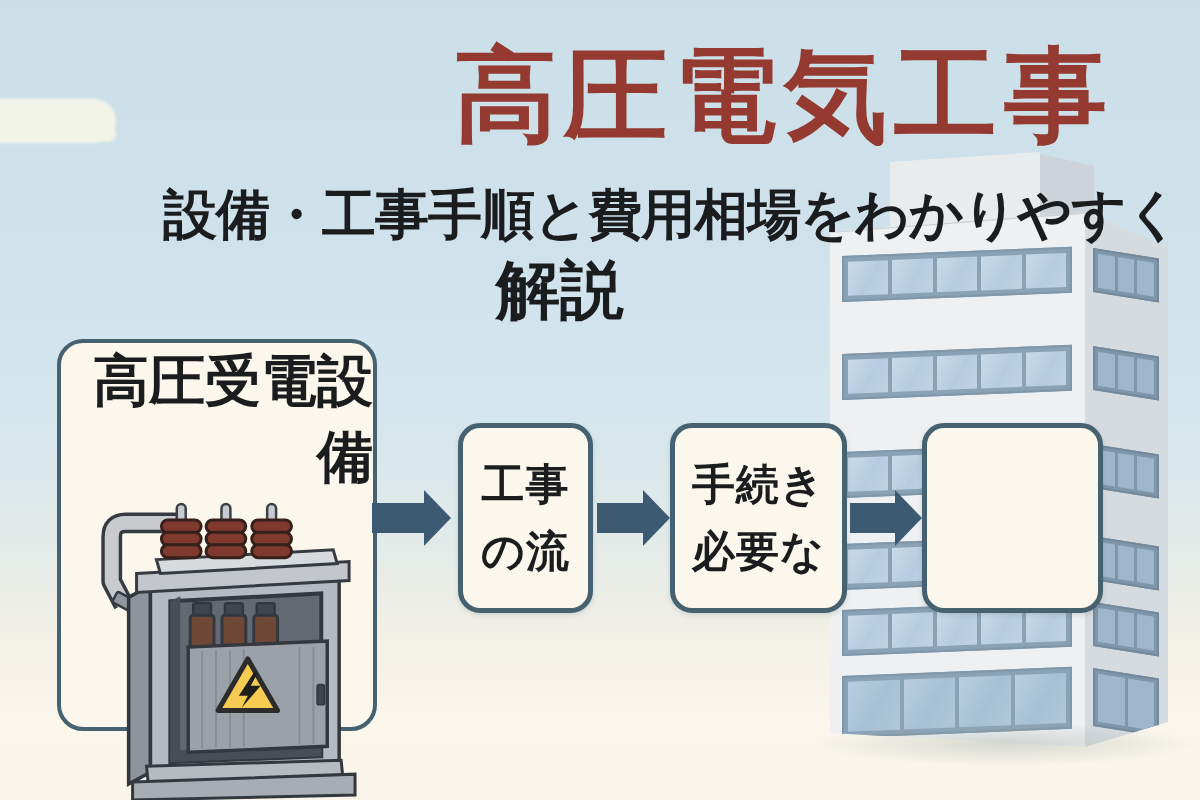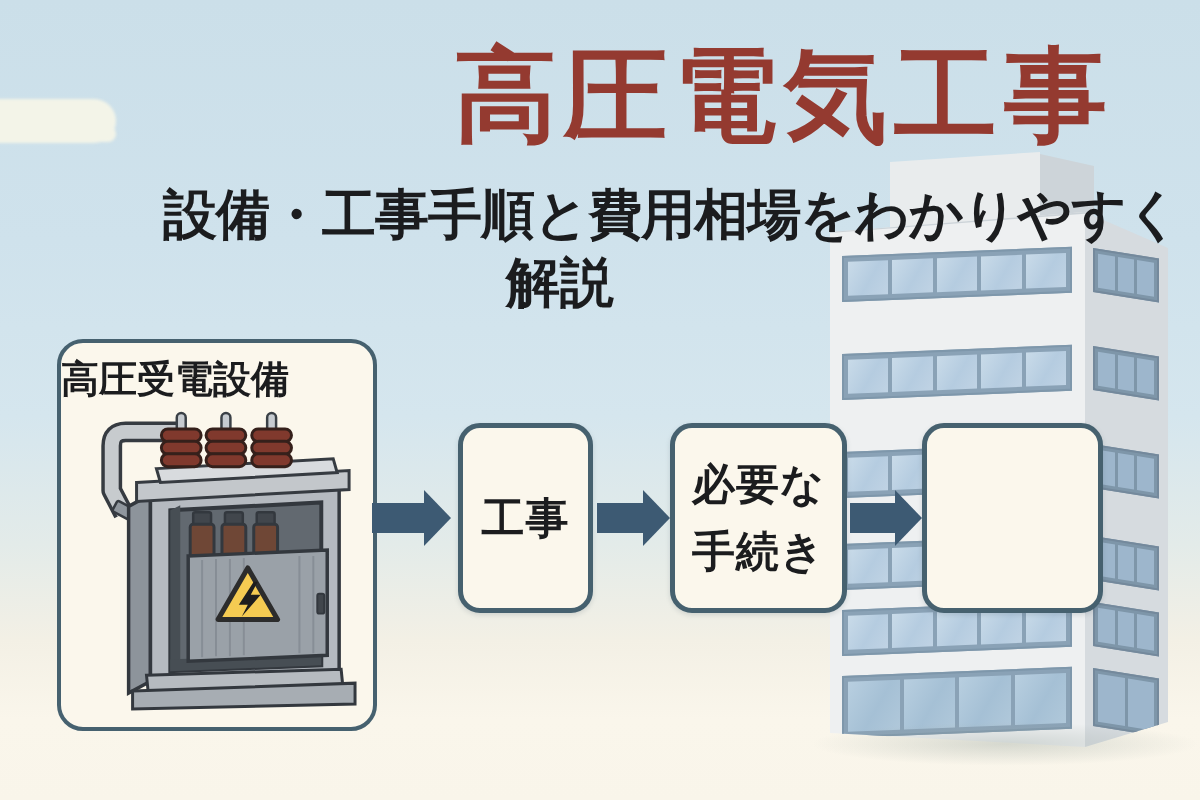--- a/index.html
+++ b/index.html
@@ -37,25 +37,25 @@
   .s1{top:43px}.s2{top:141px}.s3{top:239px}.s4{top:331px}.s5{top:397px}
   .sg6{top:463px;height:58px}
   .bshadow{position:absolute;left:810px;top:722px;width:390px;height:44px;
     background:radial-gradient(ellipse at center,rgba(160,172,166,0.40) 0%,rgba(160,172,166,0) 70%);}
   
   .title{position:absolute;top:36px;left:0;width:1114px;text-align:right;
     font-size:103px;font-weight:700;color:#943a30;letter-spacing:7px;line-height:1.15;}
   .sub1{position:absolute;top:179px;left:0;width:1180px;text-align:right;
     font-size:54px;font-weight:700;color:#1b1c1e;letter-spacing:-1px;}
   .sub2{position:absolute;top:247px;left:0;width:1120px;text-align:center;
-    font-size:54px;font-weight:700;color:#1b1c1e;}
+    font-size:64px;font-weight:700;color:#1b1c1e;}
   
   .equip{position:absolute;left:57px;top:339px;width:320px;height:392px;box-sizing:border-box;
     background:#fbf7ec;border:4px solid #46616f;border-radius:26px;}
-  .equip-label{margin-top:11px;text-align:left;font-size:38px;font-weight:600;color:#1b1c1e;letter-spacing:0px;}
+  .equip-label{margin-top:1px;text-align:right;font-size:56px;font-weight:600;color:#1b1c1e;letter-spacing:0px;}
   .equip svg{display:block;margin:0 auto;}
   
   .step{position:absolute;top:423px;height:190px;box-sizing:border-box;
     background:#fbf7ec;border:5px solid #46616f;border-radius:22px;
     display:flex;flex-direction:column;justify-content:center;align-items:center;
     font-size:43px;font-weight:600;color:#1b1c1e;line-height:1.55;letter-spacing:1px;
     box-shadow:0 2px 5px rgba(70,90,100,0.18);}
   .step1{left:458px;width:135px;}
   .step2{left:670px;width:177px;}
   .step3{left:922px;width:181px;}
@@ -228,30 +228,31 @@
     </svg>
   </div>
 
   <div class="arrow a1">
       <div class="shaft"></div>
       <div class="head"></div>
     </div>
 
   <div class="step step1">
     <span>工事</span>
+    <span>の流</span>
   </div>
 
   <div class="arrow a2">
       <div class="shaft"></div>
       <div class="head"></div>
     </div>
 
   <div class="step step2">
+    <span>手続き</span>
     <span>必要な</span>
-    <span>手続き</span>
   </div>
 
   <div class="arrow a3">
       <div class="shaft"></div>
       <div class="head"></div>
     </div>
 
   <div class="step step3">
   </div>
 

